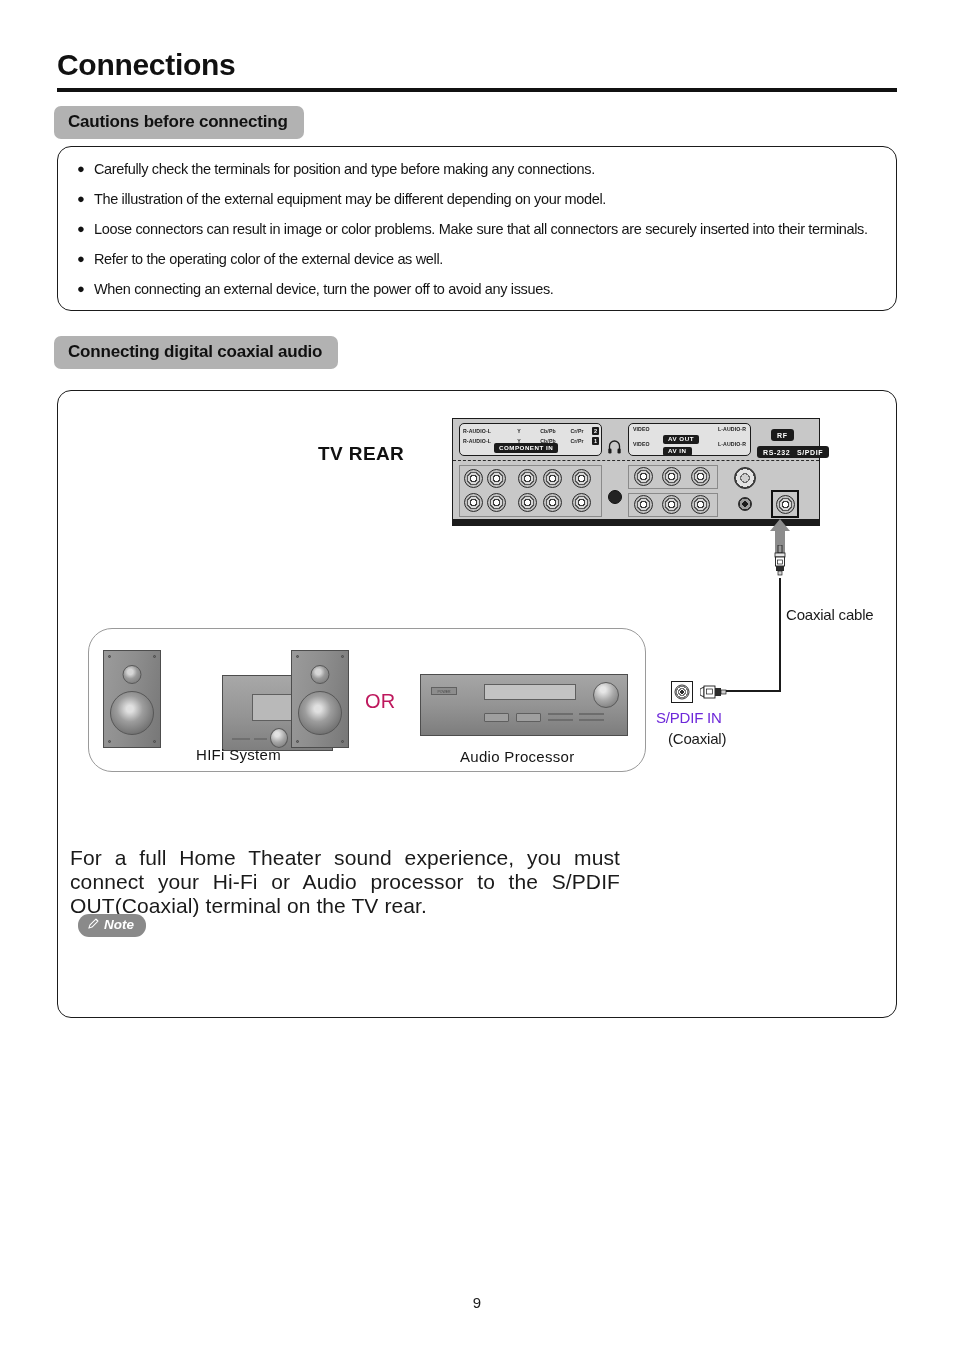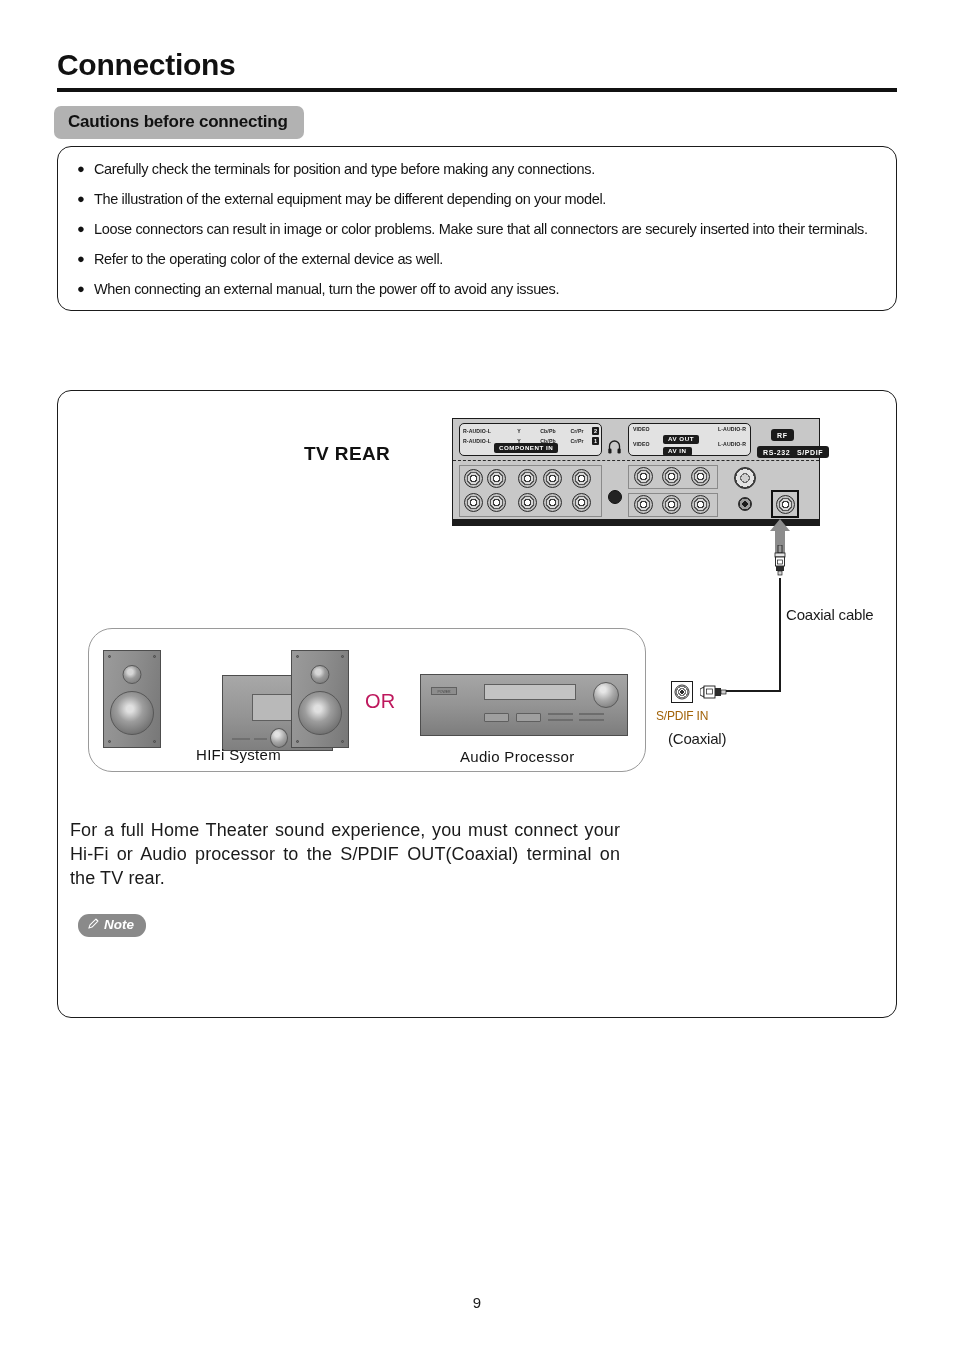--- a/index.html
+++ b/index.html
@@ -82,21 +82,21 @@
     flex: 1 1 auto;
     font-size: 14.5px;
     line-height: 20px;
     color: #141414;
     letter-spacing: -0.35px;
   }
 
   
   .tv-rear-label {
     position: absolute;
-    left: 304px; top: 443px;
+    left: 318px; top: 443px;
     font-size: 19px;
     font-weight: bold;
     letter-spacing: 0.4px;
     color: #111;
   }
 
   
   .tv-panel {
     position: absolute;
     left: 452px; top: 418px;
@@ -453,38 +453,38 @@
     border: 1px solid #333;
   }
   .plug-h {
     position: absolute;
     left: 700px; top: 684px;
     width: 30px; height: 16px;
   }
   .spdif-in-label {
     position: absolute;
     left: 656px; top: 709px;
-    font-size: 12px;
-    color: #a16207;
+    font-size: 15px;
+    color: #6d28d9;
     letter-spacing: -0.2px;
   }
   .spdif-coax-label {
     position: absolute;
     left: 668px; top: 730px;
     font-size: 15px;
     color: #1a1a1a;
     letter-spacing: -0.2px;
   }
 
   
   .body-para {
     position: absolute;
-    left: 70px; top: 818px;
+    left: 70px; top: 846px;
     width: 550px;
-    font-size: 18px;
+    font-size: 21px;
     line-height: 24px;
     color: #1a1a1a;
     text-align: justify;
     letter-spacing: 0.1px;
   }
 
   
   .note-badge {
     position: absolute;
     left: 78px; top: 914px;
@@ -541,25 +541,26 @@
       <div class="bullet-row">
         <div class="bullet-dot"></div>
         <div class="bullet-text">Loose connectors can result in image or color problems. Make sure that all connectors are securely inserted into their terminals.</div>
       </div>
       <div class="bullet-row">
         <div class="bullet-dot"></div>
         <div class="bullet-text">Refer to the operating color of the external device as well.</div>
       </div>
       <div class="bullet-row">
         <div class="bullet-dot"></div>
-        <div class="bullet-text">When connecting an external manual, turn the power off to avoid any issues.</div>
+        <div class="bullet-text">When connecting an external device, turn the power off to avoid any issues.</div>
       </div>
     </div>
   </div>
 
+  <div class="sec-badge" id="badge-coaxial">Connecting digital coaxial audio</div>
 
   <div class="round-box" id="box-coaxial"></div>
 
   <div class="tv-rear-label">TV REAR</div>
 
   <div class="tv-panel">
     <div class="dash-sep"></div>
     <div class="panel-bottombar"></div>
 
     <div class="plate" id="plate-component">

